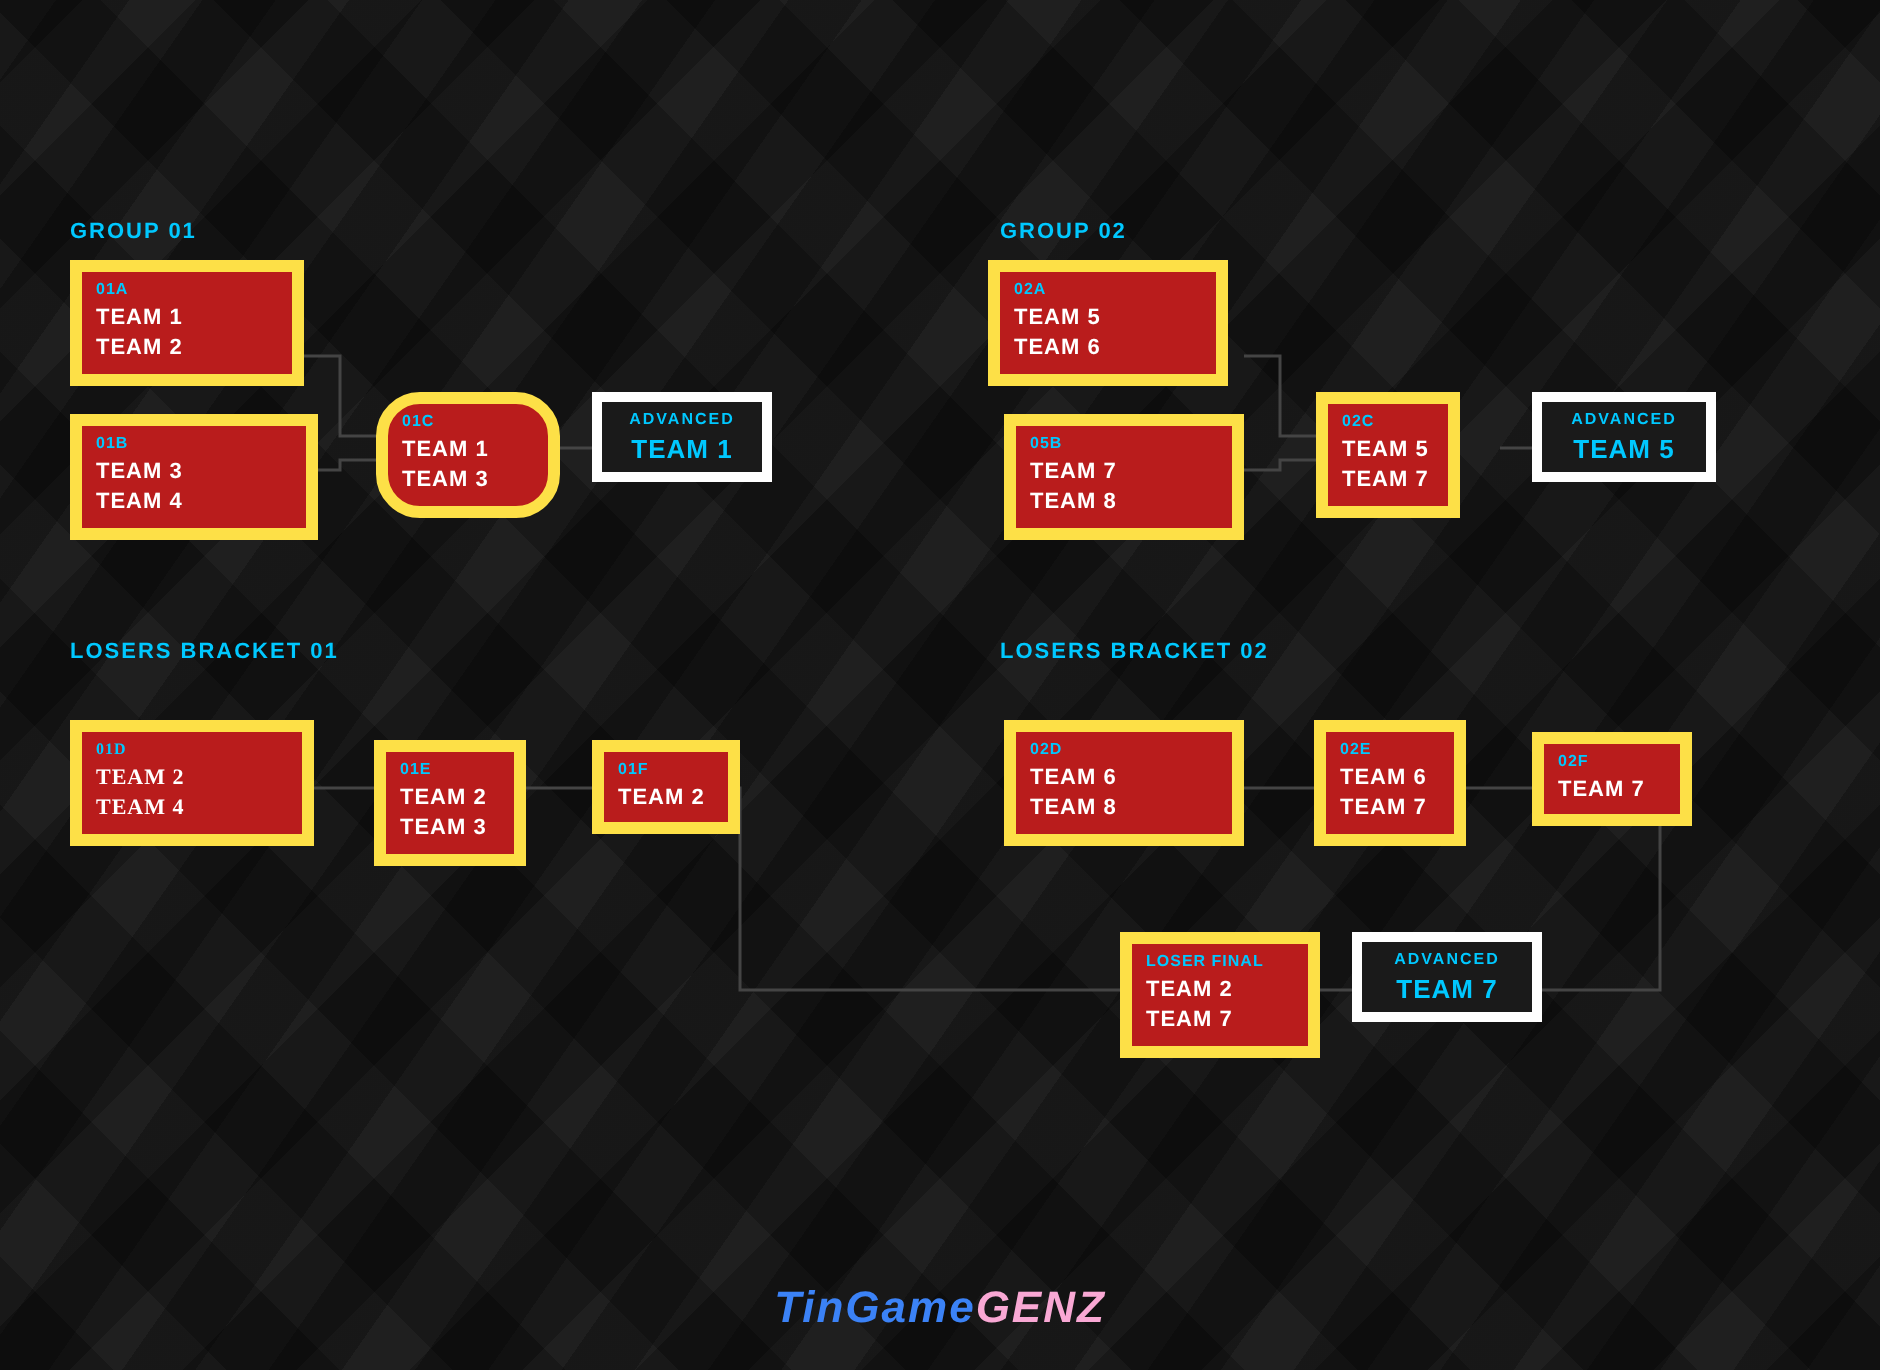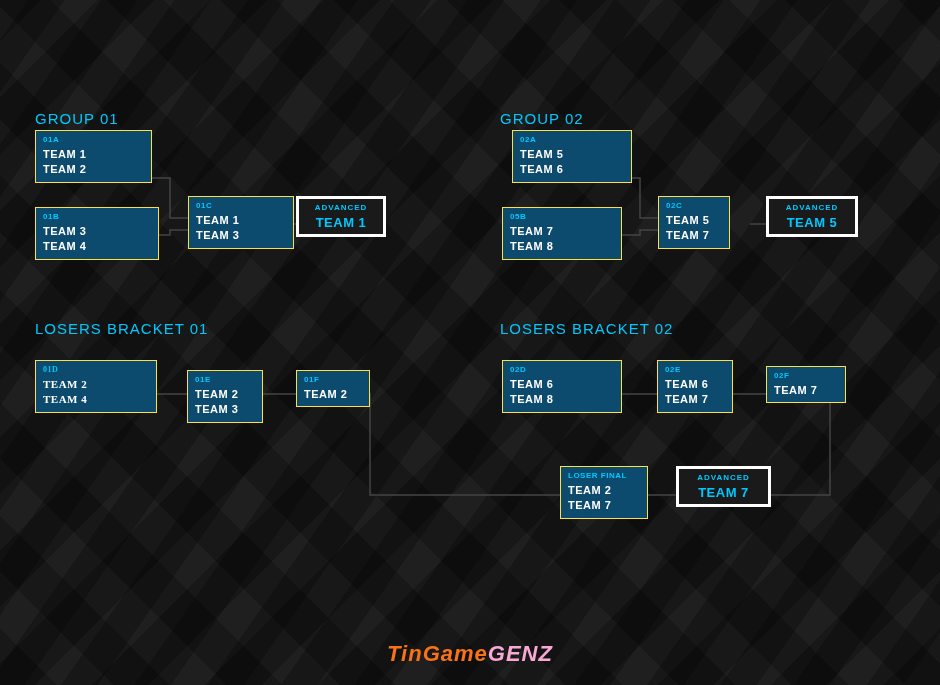--- a/index.html
+++ b/index.html
@@ -46,33 +46,33 @@
 
     .bracket-container {
       position: relative;
       z-index: 1;
       width: 940px;
       height: 685px;
     }
 
     
     .section-label {
-      font-size: 15px;
-      font-weight: 400;
+      font-size: 11px;
+      font-weight: 700;
       color: #00c8ff;
       letter-spacing: 1px;
       text-transform: uppercase;
       position: absolute;
     }
 
     
     .match-box {
       position: absolute;
-      background: #0c4a6e;
-      border: 1px solid #fde047;
+      background: #b91c1c;
+      border: 6px solid #fde047;
       padding: 4px 7px;
     }
 
     .match-box .round-label {
       font-size: 8px;
       color: #00c8ff;
       font-weight: 700;
       letter-spacing: 0.5px;
       margin-bottom: 3px;
     }
@@ -82,21 +82,21 @@
       font-weight: 900;
       color: #ffffff;
       line-height: 1.4;
       letter-spacing: 0.5px;
     }
 
     
     .advanced-box {
       position: absolute;
       background: #1a1a1a;
-      border: 3px solid #ffffff;
+      border: 5px solid #ffffff;
       padding: 4px 7px;
       text-align: center;
     }
 
     .advanced-box .adv-label {
       font-size: 8px;
       color: #00c8ff;
       font-weight: 700;
       letter-spacing: 1px;
       margin-bottom: 3px;
@@ -116,21 +116,21 @@
       left: 50%;
       transform: translateX(-50%);
       font-size: 22px;
       font-weight: 900;
       color: #fff;
       letter-spacing: 1px;
       font-style: italic;
       z-index: 10;
     }
     .watermark span {
-      color: #f97316;
+      color: #3b82f6;
     }
 
     svg.lines {
       position: absolute;
       top: 0;
       left: 0;
       width: 940px;
       height: 685px;
       pointer-events: none;
       z-index: 2;
@@ -188,21 +188,21 @@
     <div class="team-name">TEAM 1</div>
     <div class="team-name">TEAM 2</div>
   </div>
 
   <div class="match-box" style="left:35px; top:207px; width:124px;">
     <div class="round-label">01B</div>
     <div class="team-name">TEAM 3</div>
     <div class="team-name">TEAM 4</div>
   </div>
 
-  <div class="match-box" style="left:188px; top:196px; width:106px;">
+  <div class="match-box" style="left:188px; top:196px; width:92px;border-radius:22px;">
     <div class="round-label">01C</div>
     <div class="team-name">TEAM 1</div>
     <div class="team-name">TEAM 3</div>
   </div>
 
   <div class="advanced-box" style="left:296px; top:196px; width:90px;">
     <div class="adv-label">ADVANCED</div>
     <div class="adv-team">TEAM 1</div>
   </div>
 
@@ -216,21 +216,21 @@
     <div class="round-label">01E</div>
     <div class="team-name">TEAM 2</div>
     <div class="team-name">TEAM 3</div>
   </div>
 
   <div class="match-box" style="left:296px; top:370px; width:74px;">
     <div class="round-label">01F</div>
     <div class="team-name">TEAM 2</div>
   </div>
 
-  <div class="match-box" style="left:512px; top:130px; width:120px;">
+  <div class="match-box" style="left:494px; top:130px; width:120px;">
     <div class="round-label">02A</div>
     <div class="team-name">TEAM 5</div>
     <div class="team-name">TEAM 6</div>
   </div>
 
   <div class="match-box" style="left:502px; top:207px; width:120px;">
     <div class="round-label">05B</div>
     <div class="team-name">TEAM 7</div>
     <div class="team-name">TEAM 8</div>
   </div>
@@ -256,21 +256,21 @@
     <div class="round-label">02E</div>
     <div class="team-name">TEAM 6</div>
     <div class="team-name">TEAM 7</div>
   </div>
 
   <div class="match-box" style="left:766px; top:366px; width:80px;">
     <div class="round-label">02F</div>
     <div class="team-name">TEAM 7</div>
   </div>
 
-  <div class="match-box" style="left:560px; top:466px; width:88px;">
+  <div class="match-box" style="left:560px; top:466px; width:100px;">
     <div class="round-label">LOSER FINAL</div>
     <div class="team-name">TEAM 2</div>
     <div class="team-name">TEAM 7</div>
   </div>
 
   <div class="advanced-box" style="left:676px; top:466px; width:95px;">
     <div class="adv-label">ADVANCED</div>
     <div class="adv-team">TEAM 7</div>
   </div>
 

